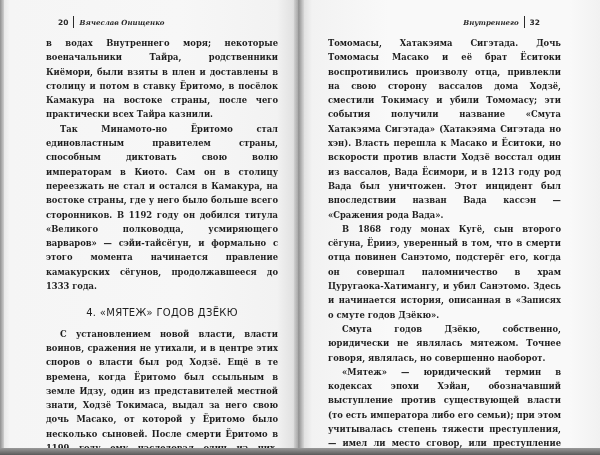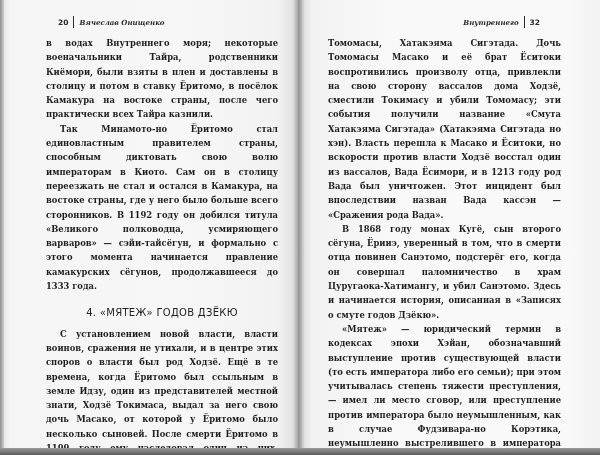--- a/index.html
+++ b/index.html
@@ -84,19 +84,20 @@
 
   <div class="page page-right">
     <div class="running-head rh-right">
       <span class="title">Внутреннего</span>
       <span class="bar"></span>
       <span class="num">32</span>
     </div>
     <div class="text text-right">
       <p>Томомасы, Хатакэяма Сигэтада. Дочь Томомасы Масако и её брат Ёситоки воспротивились произволу отца, привлекли на свою сторону вассалов дома Ходзё, сместили Токимасу и убили Томомасу; эти события получили название «Смута Хатакэяма Сигэтада» (Хатакэяма Сигэтада но хэн). Власть перешла к Масако и Ёситоки, но вскорости против власти Ходзё восстал один из вассалов, Вада Ёсимори, и в 1213 году род Вада был уничтожен. Этот инцидент был впоследствии назван Вада кассэн — «Сражения рода Вада».</p>
       <p class="ind">В 1868 году монах Кугё, сын второго сёгуна, Ёрииэ, уверенный в том, что в смерти отца повинен Санэтомо, подстерёг его, когда он совершал паломничество в храм Цуругаока-Хатимангу, и убил Санэтомо. Здесь и начинается история, описанная в «Записях о смуте годов Дзёкю».</p>
+      <p class="ind">Смута годов Дзёкю, собственно, юридически не являлась мятежом. Точнее говоря, являлась, но совершенно наоборот.</p>
       <p class="ind">«Мятеж» — юридический термин в кодексах эпохи Хэйан, обозначавший выступление против существующей власти (то есть императора либо его семьи); при этом учитывалась степень тяжести преступления, — имел ли место сговор, или преступление против императора было неумышленным, как в случае Фудзивара-но Корэтика, неумышленно выстрелившего в императора (см. «Повесть о смуте годов Хогэн», св. 3 «4. О том, как были казнены Тадамаса, Иэхиро и прочие», «Повесть о доме Тайра», св. 2 «4. Малое увещание»). Но смута годов Дзёкю была выступлением императора, пусть и бывшего, против вассала. В третьем году Дзёкю (1221) экс-император Го-Тоба, недовольный тем, что сиккэн Ходзё Ёситоки отказывался выполнять его распоряжения, издал указ об усмирении Ходзё. Го-Тоба, вероятно, рассчитывал, что борьба за власть, разгоревшаяся на востоке страны после смерти последнего сёгуна Минамото, ослабила Ходзё, и надеялся, что авторитет императора поможет объединить всех противников камакурской власти. Однако же весьма значительная часть воинских семейств восточной части Хонсю выступила на стороне сиккэна Ёситоки и его сестры Масако. В ходе короткой кампании, длившейся менее двух месяцев, войска экс-императора были разбиты; царствовавший император, трёхлетний Тюкё, был смещён, экс-императоров и принцев, участвовавших</p>
     </div>
   </div>
 </div>
 <div class="gutter-shadow"></div>
 <div class="left-edge"></div>
 <div class="bottom-edge"></div>
 
 </body></html>

